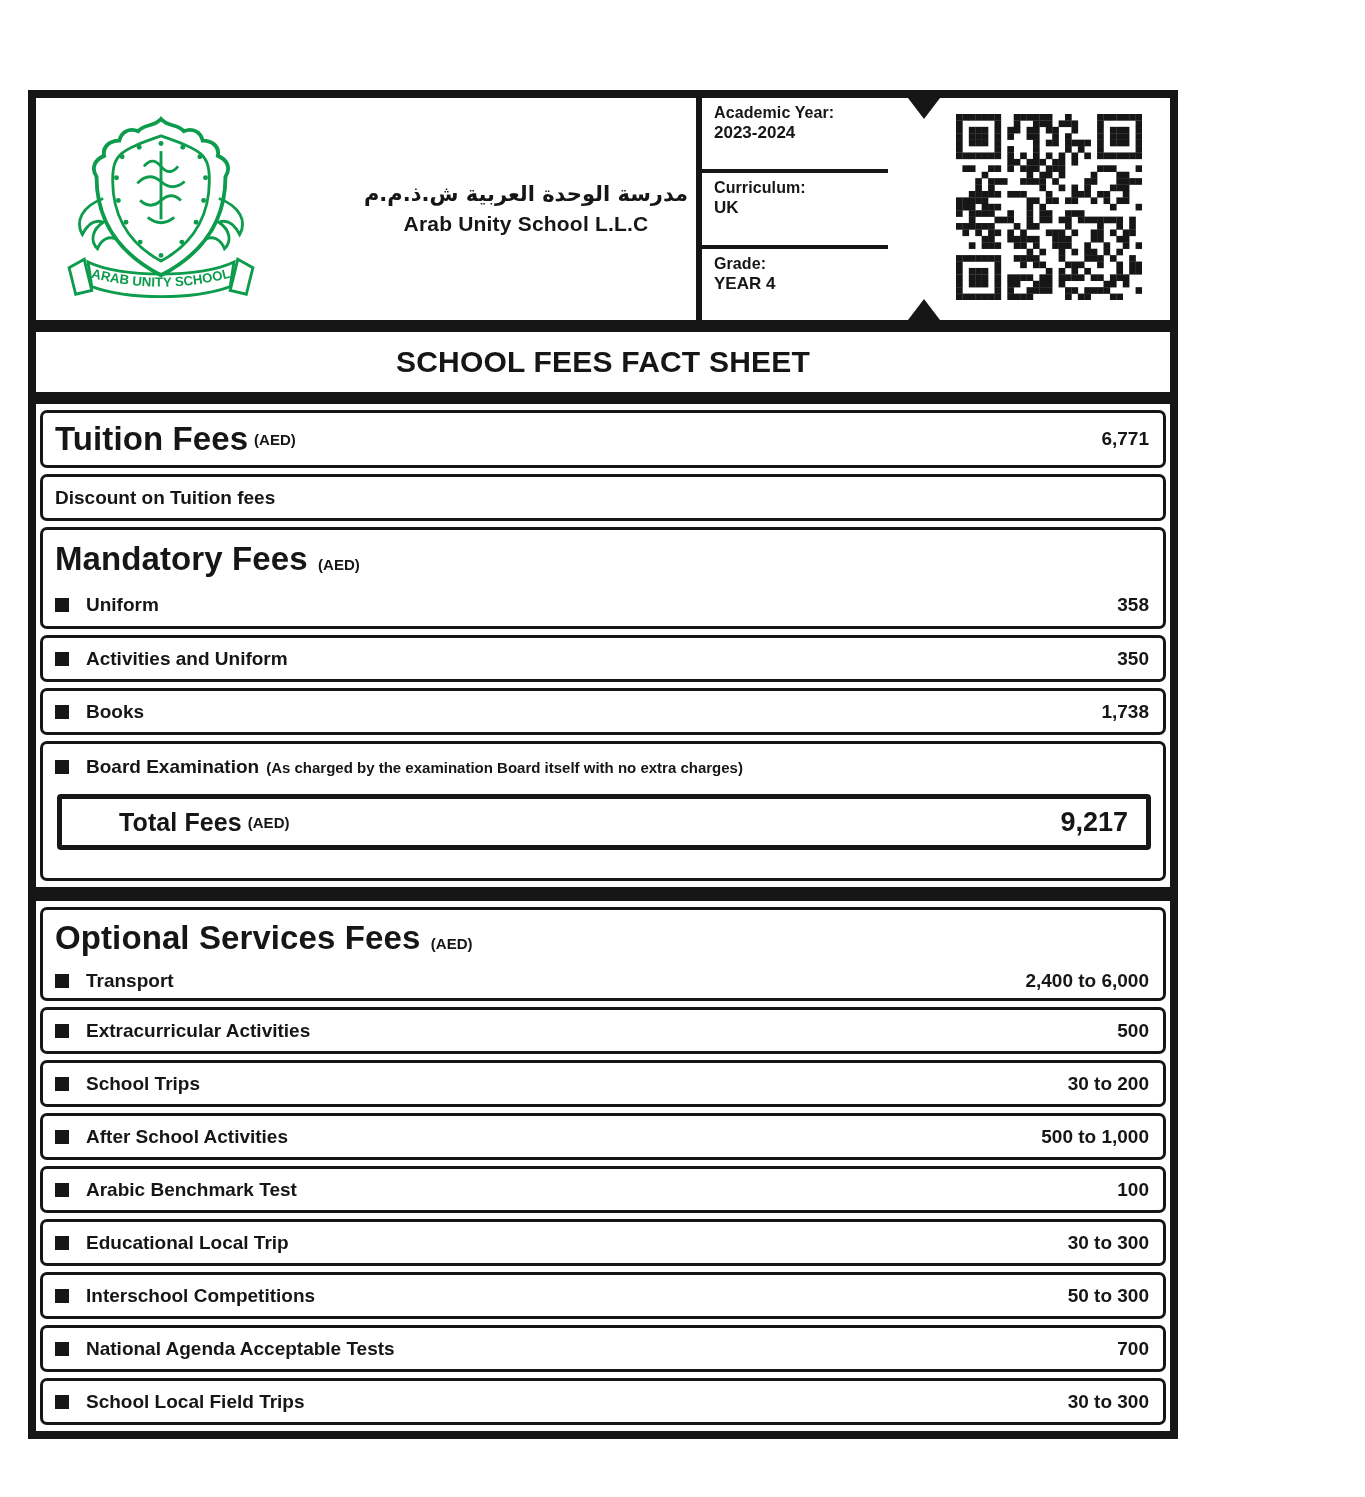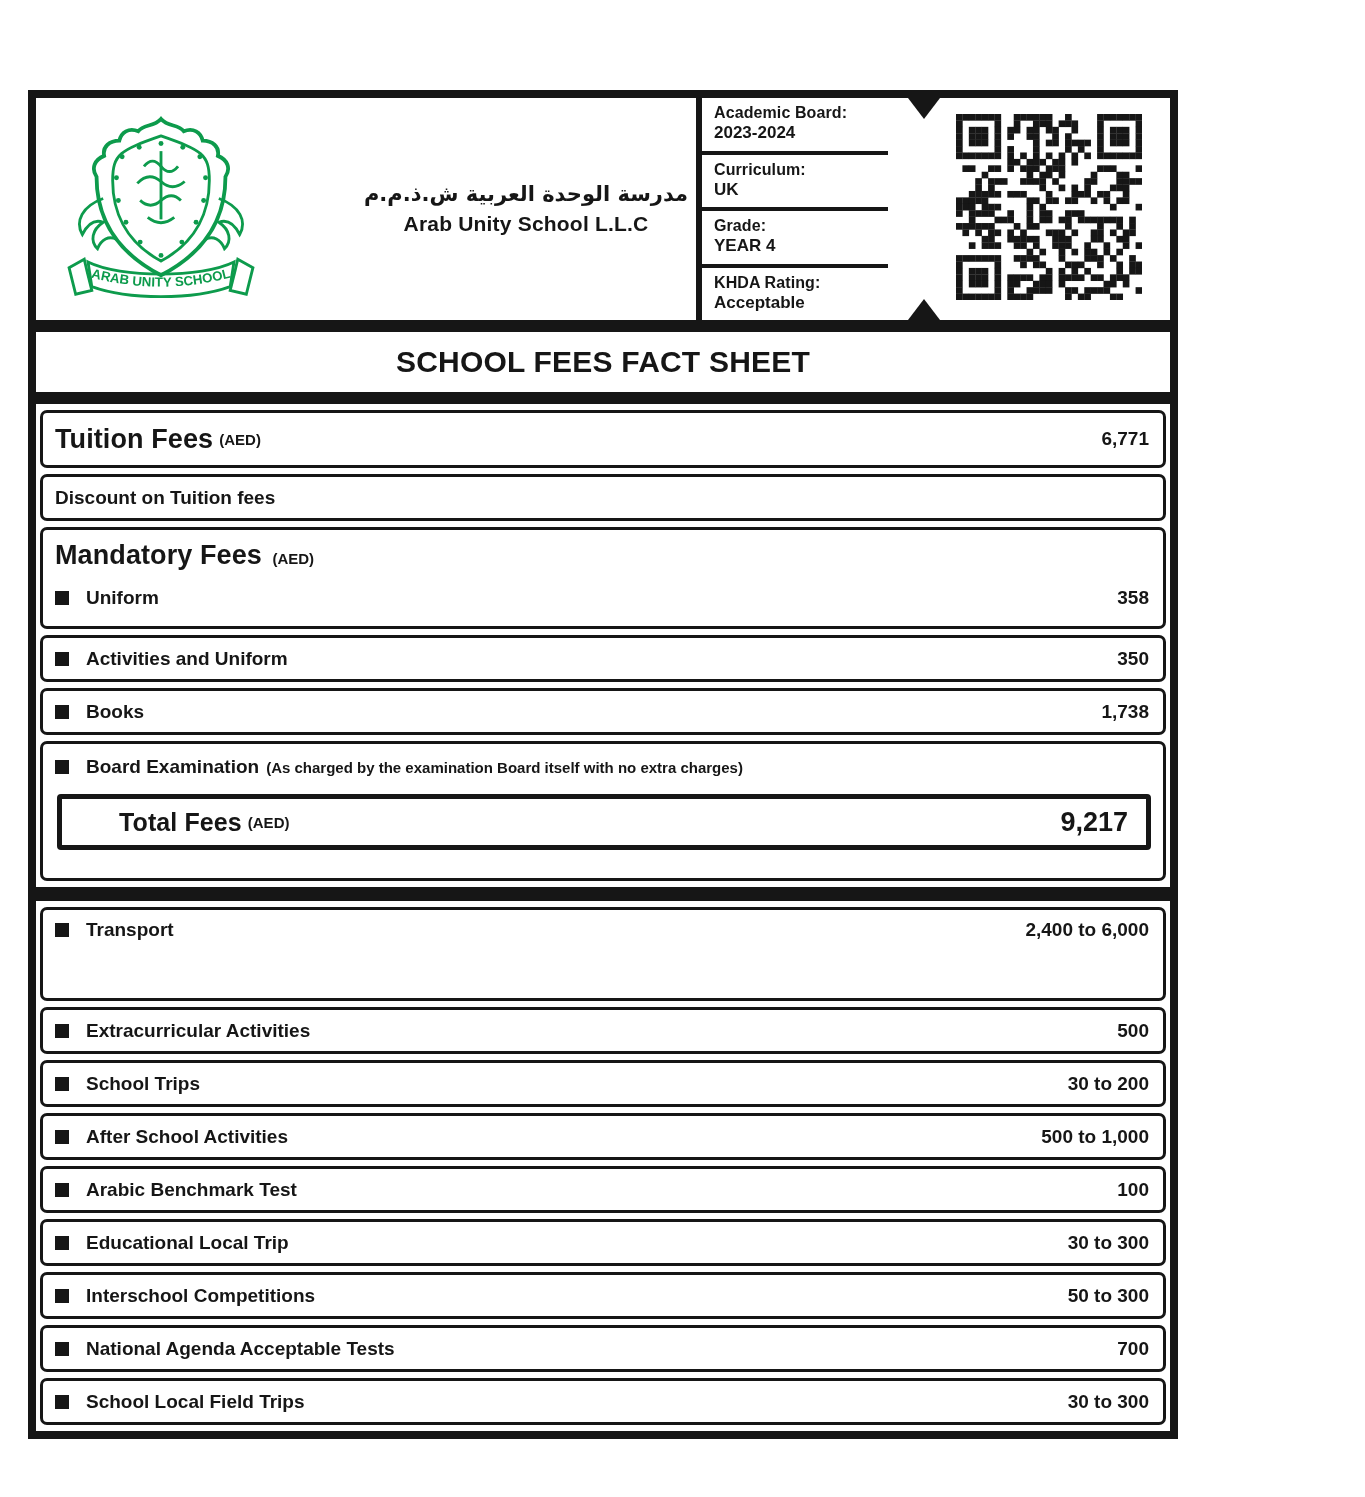--- a/index.html
+++ b/index.html
@@ -38,21 +38,21 @@
   .row{
     border:3px solid #161616;border-radius:7px;background:#fff;
     margin-bottom:6px;box-sizing:border-box;
     display:flex;align-items:center;justify-content:space-between;
     padding:0 14px 0 12px;
   }
   .row.simple{height:47px;}
   .row.tuition{height:58px;align-items:center;}
   .row.tuition .val{align-self:flex-start;padding-top:15px;}
   .lblwrap{display:flex;align-items:center;min-width:0;}
-  .hd{font-size:27px;font-weight:800;letter-spacing:0.1px;}
+  .hd{font-size:33px;font-weight:800;letter-spacing:0.1px;}
   .unit{font-size:15px;font-weight:800;margin-left:6px;}
   .lbl{font-size:19px;font-weight:800;}
   .val{font-size:19px;font-weight:800;white-space:nowrap;}
   .bullet{width:14px;height:14px;background:#161616;display:inline-block;margin-right:17px;flex:none;}
   .note{font-size:15px;font-weight:800;margin-left:7px;}
   
   .row.group{display:block;height:102px;padding:10px 14px 0 12px;}
   .row.group .ghead{margin-bottom:16px;}
   .gitem{display:flex;align-items:center;justify-content:space-between;}
   .row.group2{display:block;height:94px;padding:9px 14px 0 12px;}
@@ -113,34 +113,30 @@
 
     <div class="name-block">
       <div class="name-ar">مدرسة الوحدة العربية ش.ذ.م.م</div>
       <div class="name-en">Arab Unity School L.L.C</div>
     </div>
 
     <div class="vdivider"></div>
 
     <div class="info-panel">
       <div class="info-row">
-        <div class="info-label">Academic Board:</div>
+        <div class="info-label">Academic Year:</div>
         <div class="info-value">2023-2024</div>
       </div>
       <div class="info-row">
         <div class="info-label">Curriculum:</div>
         <div class="info-value">UK</div>
       </div>
       <div class="info-row">
         <div class="info-label">Grade:</div>
         <div class="info-value">YEAR 4</div>
-      </div>
-      <div class="info-row">
-        <div class="info-label">KHDA Rating:</div>
-        <div class="info-value">Acceptable</div>
       </div>
     </div>
 
     <div class="tri tri-down"></div>
     <div class="tri tri-up"></div>
 
     <svg class="qr" id="qr" viewBox="0 0 29 29">
         <rect x="0" y="0" width="1.04" height="1.04" fill="#161616"></rect>
         <rect x="1" y="0" width="1.04" height="1.04" fill="#161616"></rect>
         <rect x="2" y="0" width="1.04" height="1.04" fill="#161616"></rect>
@@ -619,20 +615,24 @@
         <div class="val">9,217</div>
       </div>
     </div>
   </div>
 
   <div class="bar thick"></div>
 
   <div class="sec">
 
     <div class="row group2">
+      <div class="ghead">
+        <span class="hd">Optional Services Fees</span>
+        <span class="unit">(AED)</span>
+      </div>
       <div class="gitem">
         <div class="lblwrap">
           <span class="bullet"></span>
           <span class="lbl">Transport</span>
         </div>
         <div class="val">2,400 to 6,000</div>
       </div>
     </div>
 
     <div class="row simple">

